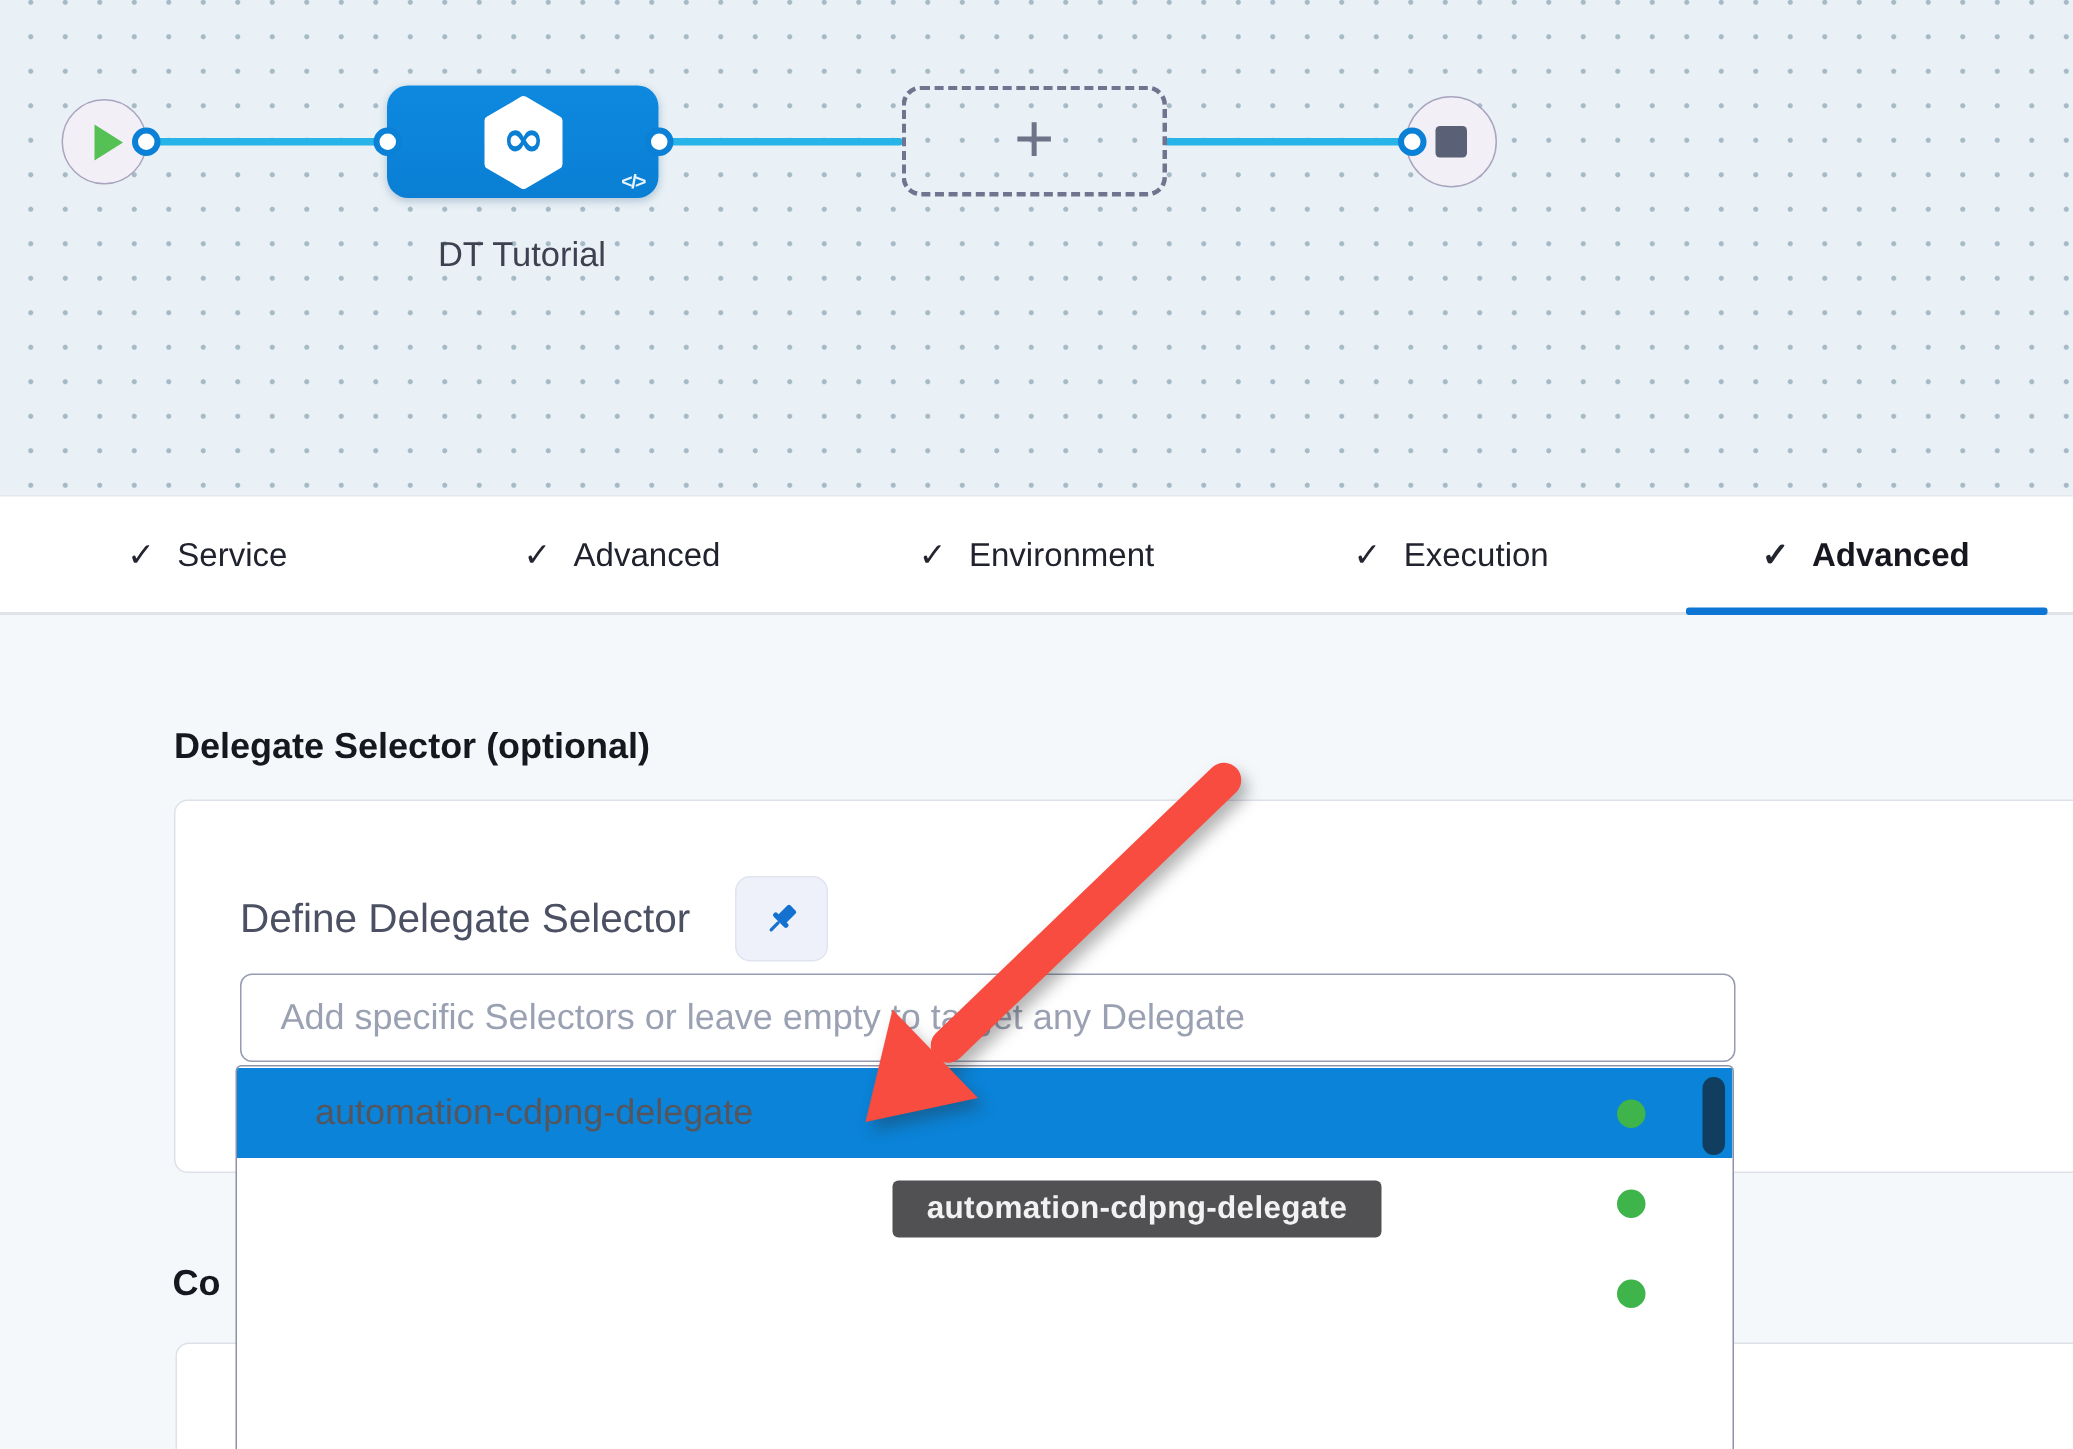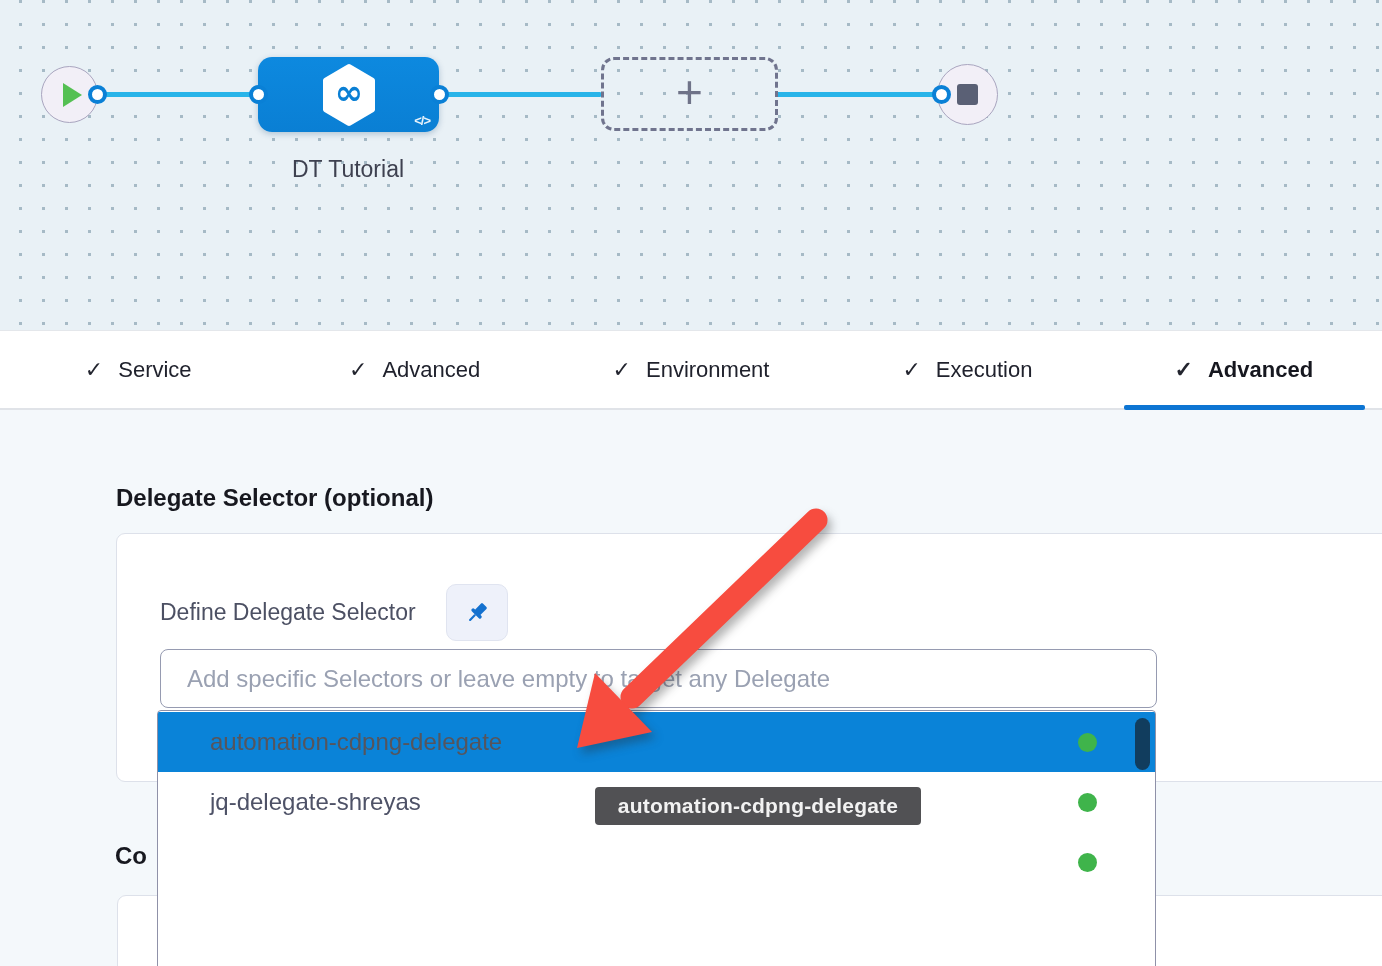--- a/index.html
+++ b/index.html
@@ -90,21 +90,21 @@
   .delegate-heading { left: 77px; top: 72px; }
   .covered-heading { left: 76px; top: 430px; z-index: 1; }
 
   .panel {
     position: absolute; background: #ffffff; border: 1px solid #dde1ea; border-radius: 9px;
   }
   .panel-1 { left: 77px; top: 121px; width: 1400px; height: 249px; z-index: 2; }
   .panel-2 { left: 78px; top: 483px; width: 1400px; height: 200px; z-index: 1; }
 
   .define-row { position: absolute; left: 43px; top: 50px; display: flex; align-items: center; }
-  .define-label { font-size: 23px; color: #4c5063; }
+  .define-label { font-size: 27px; color: #4c5063; }
   .pin-button {
     margin-left: 30px; width: 62px; height: 57px; background: #eef1fa;
     border: 1px solid #e0e4f0; border-radius: 10px;
     display: flex; align-items: center; justify-content: center; cursor: pointer;
   }
 
   .selector-input {
     position: absolute; left: 43px; top: 115px; width: 997px; height: 59px;
     border: 1px solid #969bb1; border-radius: 8px; background: #ffffff;
     font-family: "Liberation Sans", sans-serif; font-size: 24px; color: #3c4152;
@@ -228,21 +228,20 @@
   <div class="section-heading covered-heading">Co</div>
 
   <div class="panel panel-2"></div>
 
   <div class="dropdown">
     <div class="dd-item selected">
       <span>automation-cdpng-delegate</span>
       <span class="status-dot"></span>
     </div>
     <div class="dd-item">
-      <span>jq-delegate-shreyas</span>
       <span class="status-dot"></span>
     </div>
     <div class="dd-item">
       <span class="status-dot"></span>
     </div>
     <div class="dd-scrollbar"></div>
   </div>
 
   <div class="tooltip">automation-cdpng-delegate</div>
 </div>

